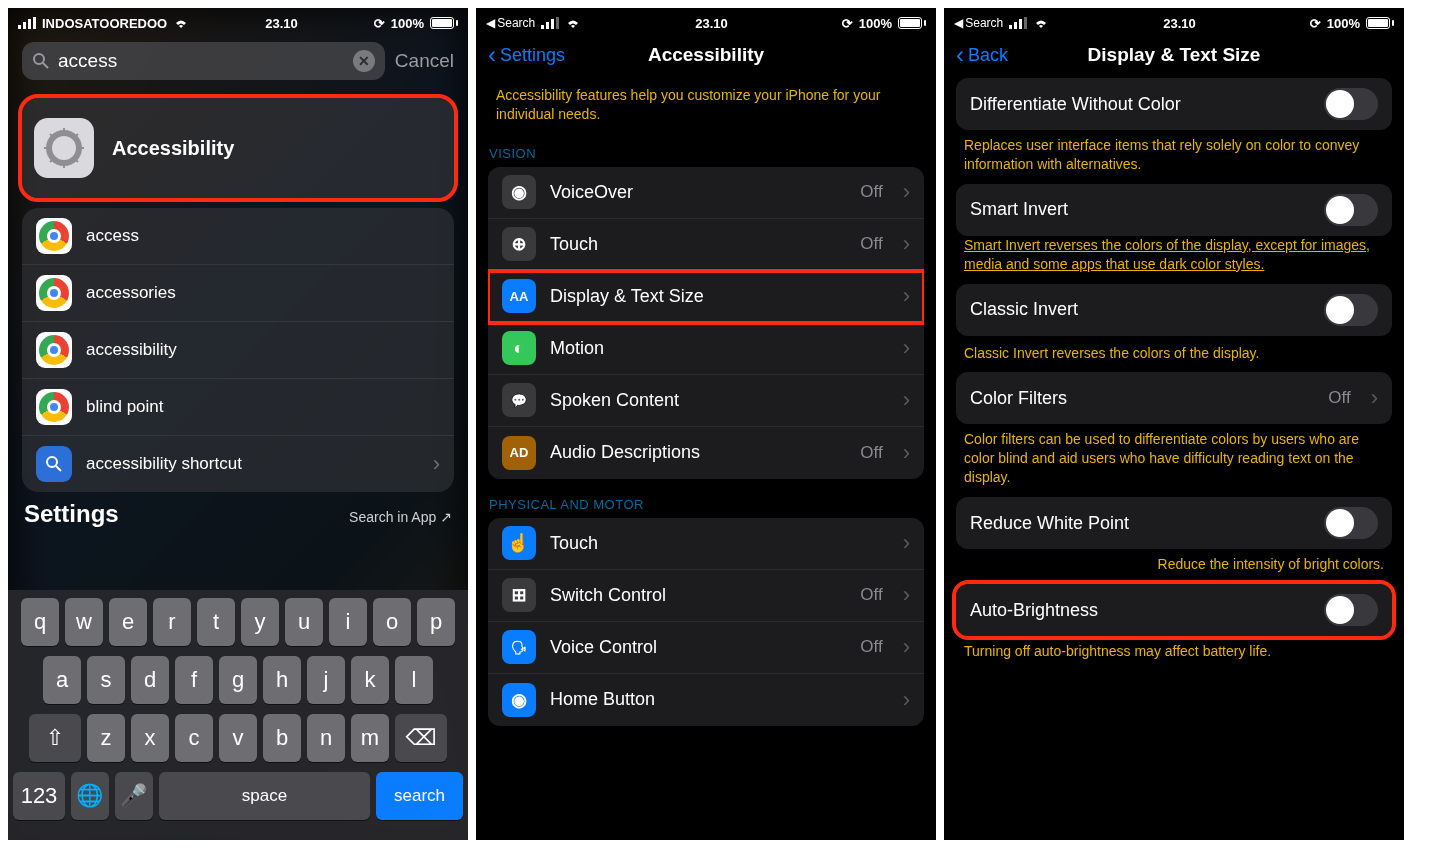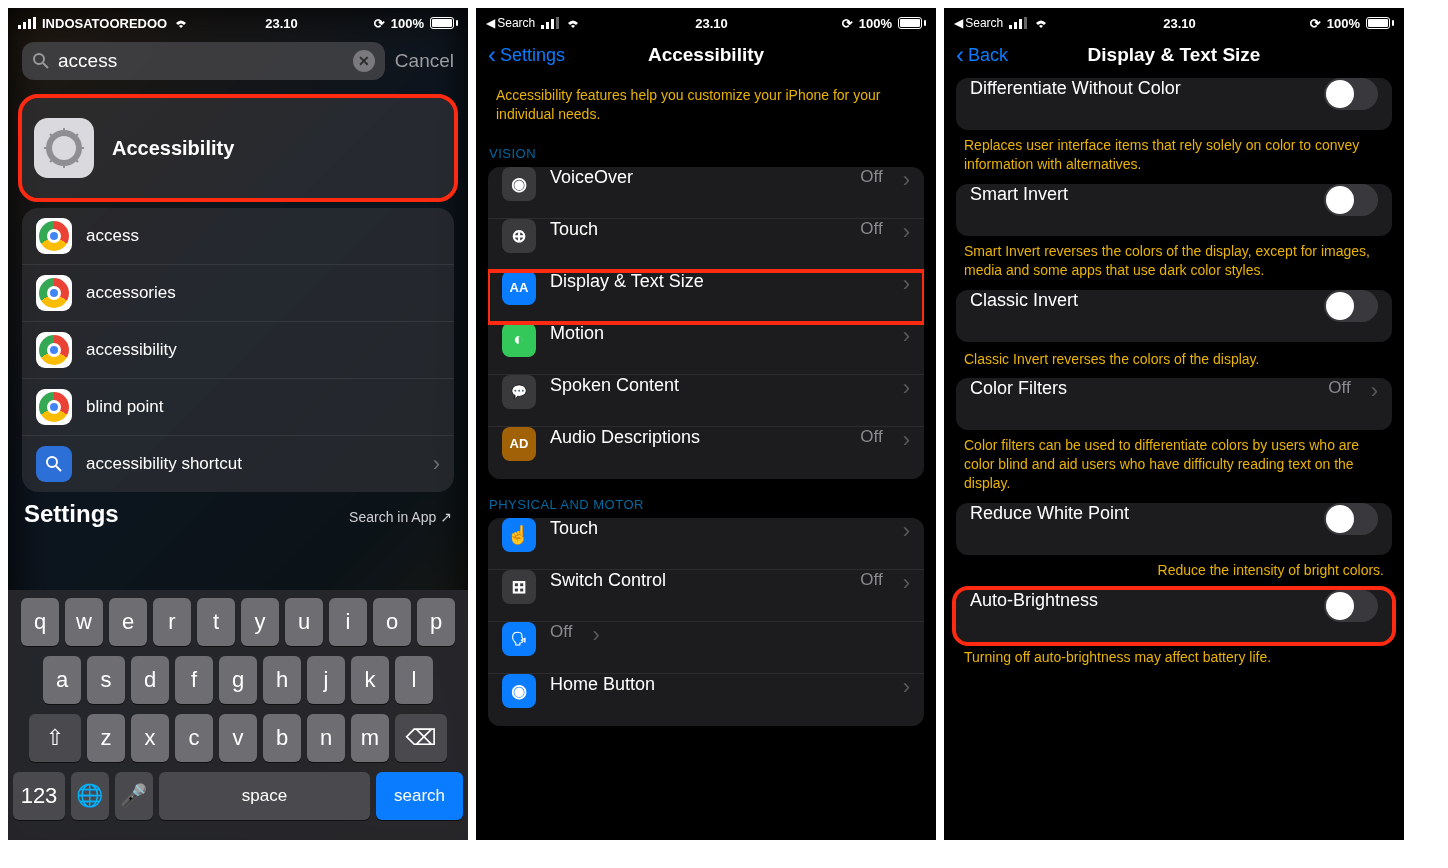--- a/index.html
+++ b/index.html
@@ -143,21 +143,21 @@
     color:#0369a1; font-size:13px; letter-spacing:.5px;
     padding: 18px 13px 6px;
   }
   .list-group {
     margin: 0 12px;
     background:#1c1c1e;
     border-radius: 12px;
     overflow:hidden;
   }
   .list-row {
-    display:flex; align-items:flex-start;
+    display:flex; align-items:center;
     padding: 0 14px;
     border-bottom: 1px solid #2c2c2e;
     gap:14px;
     min-height: 52px;
   }
   .list-row:last-child { border-bottom:none; }
   .list-row.highlight { outline: 4px solid #ff2a12; outline-offset:-2px; position:relative; z-index:1;}
   .li-icon {
     width:34px; height:34px; border-radius:8px;
     display:flex; align-items:center; justify-content:center;
@@ -424,20 +424,21 @@
         <span class="li-chevron">›</span>
       </div>
       <div class="list-row">
         <div class="li-icon" style="background: rgb(58, 58, 61); font-size: 18px; font-weight: 700;">⊞</div>
         <span class="li-label">Switch Control</span>
         <span class="li-value">Off</span>
         <span class="li-chevron">›</span>
       </div>
       <div class="list-row">
         <div class="li-icon" style="background: rgb(10, 124, 255); font-size: 13px; font-weight: 700;">🗣</div>
+        <span class="li-label">Voice Control</span>
         <span class="li-value">Off</span>
         <span class="li-chevron">›</span>
       </div>
       <div class="list-row">
         <div class="li-icon" style="background: rgb(10, 124, 255); font-size: 18px; font-weight: 700;">◉</div>
         <span class="li-label">Home Button</span>
         <span class="li-chevron">›</span>
       </div>
     </div>
 </div>
@@ -485,21 +486,21 @@
         </div>
         <div class="desc-text" style="padding-top: 6px;">Replaces user interface items that rely solely on color to convey information with alternatives.</div>
       </div>
       <div class="group-wrap">
         <div class="list-group">
           <div class="list-row">
             <span class="li-label">Smart Invert</span>
             <div class="toggle"></div>
           </div>
         </div>
-        <div class="desc-text" style="padding-top: 6px;">Smart Invert reverses the colors of the display, except for images, media and some apps that use dark color styles.</div>
+        <div class="desc-text" style="padding-top: 0; text-decoration: underline;">Smart Invert reverses the colors of the display, except for images, media and some apps that use dark color styles.</div>
       </div>
       <div class="group-wrap">
         <div class="list-group">
           <div class="list-row">
             <span class="li-label">Classic Invert</span>
             <div class="toggle"></div>
           </div>
         </div>
         <div class="desc-text" style="">Classic Invert reverses the colors of the display.</div>
       </div>

